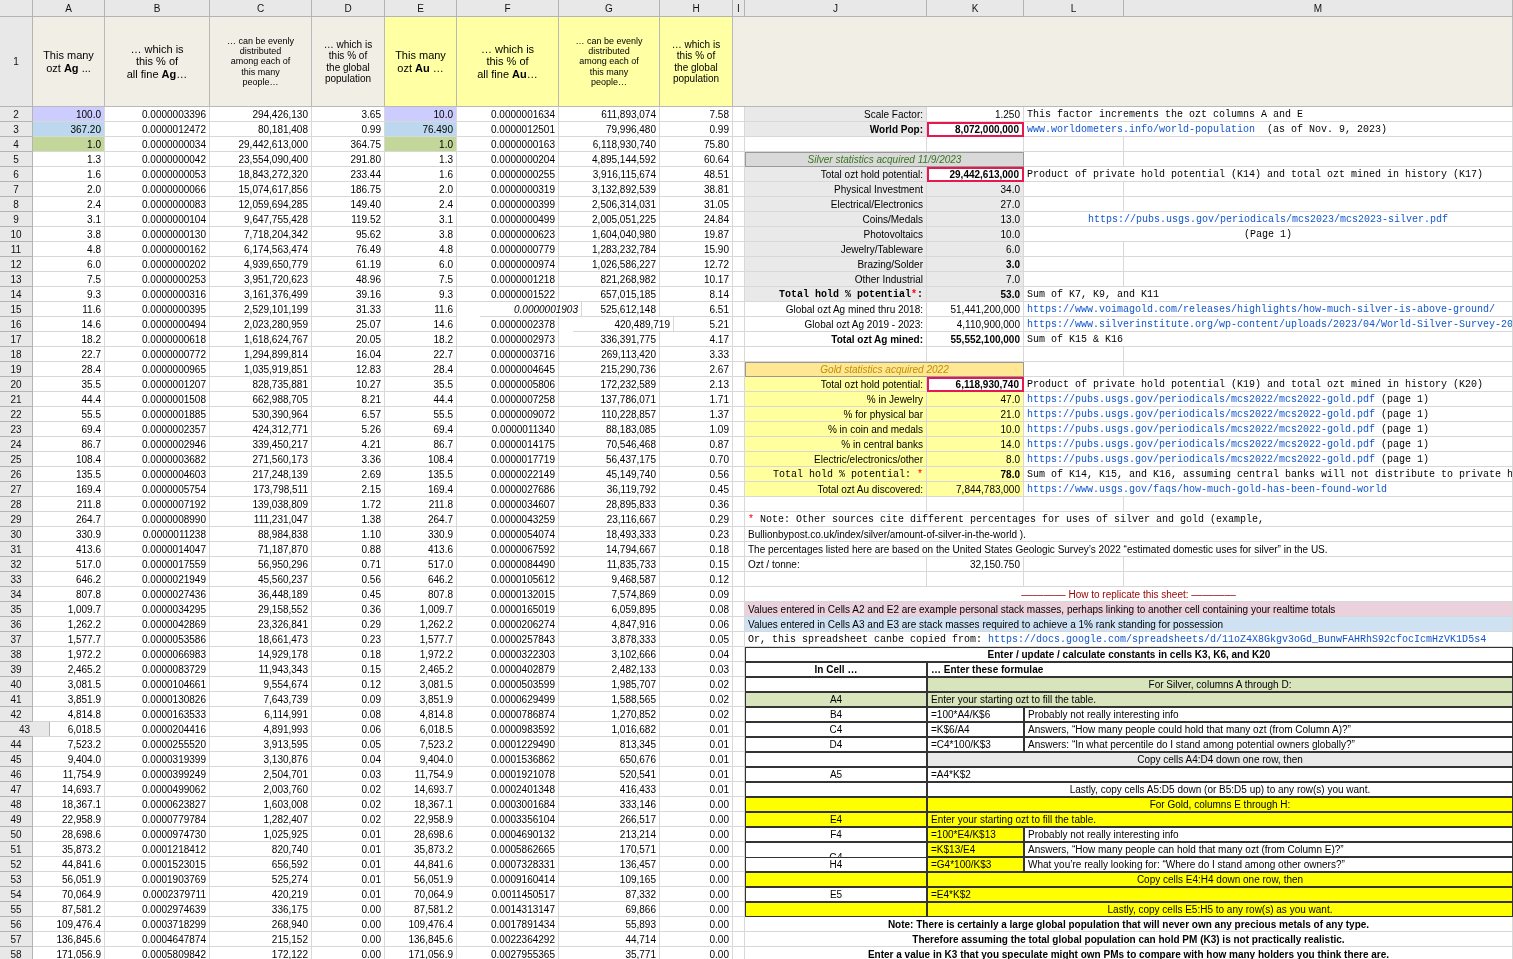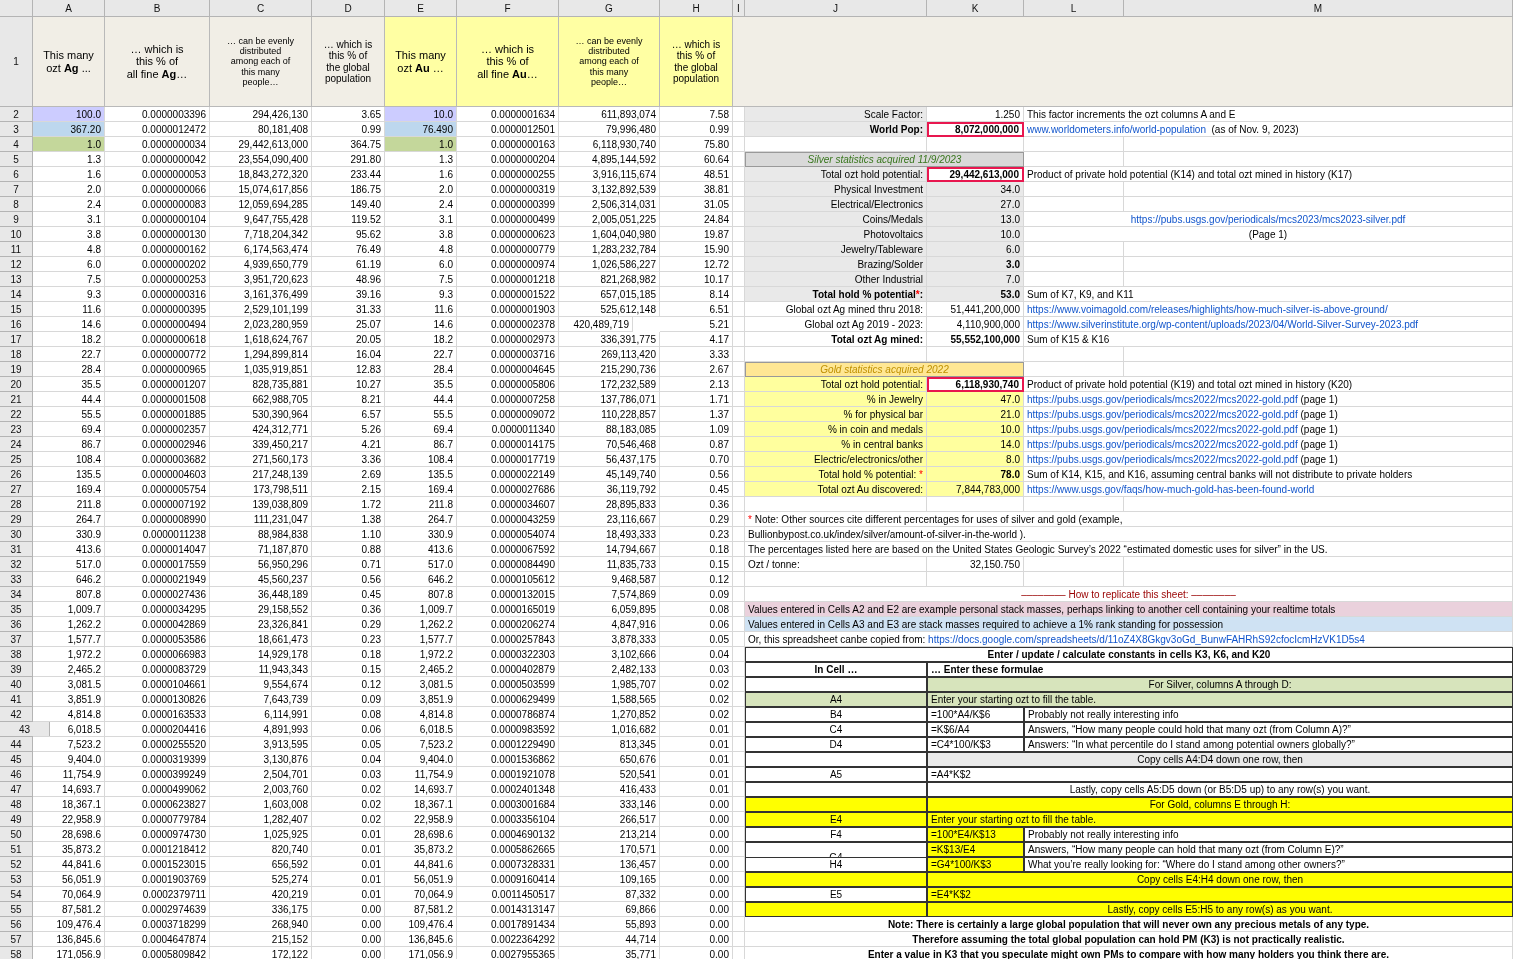--- a/index.html
+++ b/index.html
@@ -2,21 +2,21 @@
 <html><head>
 <meta charset="utf-8">
 <style>
   * { margin:0; padding:0; box-sizing:border-box; }
   html,body { background:#ffffff; }
   body { font-family:"Liberation Sans","DejaVu Sans",sans-serif; }
   #sheet { position:relative; width:1513px; height:959px; overflow:hidden; background:#fff; color:#000; font-size:10px; }
   .hd { position:absolute; background:#e8e8e8; border-right:1px solid #b4b4b4; border-bottom:1px solid #b4b4b4;
         display:flex; align-items:center; justify-content:center; font-size:10px; color:#111; overflow:hidden; }
   .c  { position:absolute; display:flex; align-items:center; padding:0 3px; white-space:nowrap; overflow:hidden; font-size:10px; }
-  .c span { white-space:pre; }
+  .c span { white-space:pre;font-family:Liberation Mono, monospace; }
   .gl { border-right:1px solid #d8d8d8; border-bottom:1px solid #d8d8d8; }
   .ct { background:#fff; }
   .al-c { justify-content:center; }
   .al-r { justify-content:flex-end; }
   .b { font-weight:bold; }
   .i { font-style:italic; }
   .lnk { color:#1155cc; }
   .box { border:1px solid #333; }
   .hb  { border:1px solid #999; }
   .rb  { border:2px solid #e8174f; }
@@ -539,30 +539,30 @@
       <div class="c gl al-r" style="left: 312px; top: 287px; width: 73px; height: 15px;">39.16</div>
       <div class="c gl al-r" style="left: 385px; top: 287px; width: 72px; height: 15px;">9.3</div>
       <div class="c gl al-r" style="left: 457px; top: 287px; width: 102px; height: 15px;">0.0000001522</div>
       <div class="c gl al-r" style="left: 559px; top: 287px; width: 101px; height: 15px;">657,015,185</div>
       <div class="c gl al-r" style="left: 660px; top: 287px; width: 73px; height: 15px;">8.14</div>
       <div class="c gl al-r" style="left: 33px; top: 302px; width: 72px; height: 15px;">11.6</div>
       <div class="c gl al-r" style="left: 105px; top: 302px; width: 105px; height: 15px;">0.0000000395</div>
       <div class="c gl al-r" style="left: 210px; top: 302px; width: 102px; height: 15px;">2,529,101,199</div>
       <div class="c gl al-r" style="left: 312px; top: 302px; width: 73px; height: 15px;">31.33</div>
       <div class="c gl al-r" style="left: 385px; top: 302px; width: 72px; height: 15px;">11.6</div>
-      <div class="c gl al-r" style="left: 457px; top: 302px; width: 102px; height: 15px;">0.0000001903</div>
+      <div class="c gl al-r" style="left: 480px; top: 302px; width: 102px; height: 15px; font-style: italic;">0.0000001903</div>
       <div class="c gl al-r" style="left: 559px; top: 302px; width: 101px; height: 15px;">525,612,148</div>
       <div class="c gl al-r" style="left: 660px; top: 302px; width: 73px; height: 15px;">6.51</div>
       <div class="c gl al-r" style="left: 33px; top: 317px; width: 72px; height: 15px;">14.6</div>
       <div class="c gl al-r" style="left: 105px; top: 317px; width: 105px; height: 15px;">0.0000000494</div>
       <div class="c gl al-r" style="left: 210px; top: 317px; width: 102px; height: 15px;">2,023,280,959</div>
       <div class="c gl al-r" style="left: 312px; top: 317px; width: 73px; height: 15px;">25.07</div>
       <div class="c gl al-r" style="left: 385px; top: 317px; width: 72px; height: 15px;">14.6</div>
       <div class="c gl al-r" style="left: 457px; top: 317px; width: 102px; height: 15px;">0.0000002378</div>
-      <div class="c gl al-r" style="left: 532px; top: 317px; width: 101px; height: 15px;">420,489,719</div>
+      <div class="c gl al-r" style="left: 573px; top: 317px; width: 101px; height: 15px;">420,489,719</div>
       <div class="c gl al-r" style="left: 660px; top: 317px; width: 73px; height: 15px;">5.21</div>
       <div class="c gl al-r" style="left: 33px; top: 332px; width: 72px; height: 15px;">18.2</div>
       <div class="c gl al-r" style="left: 105px; top: 332px; width: 105px; height: 15px;">0.0000000618</div>
       <div class="c gl al-r" style="left: 210px; top: 332px; width: 102px; height: 15px;">1,618,624,767</div>
       <div class="c gl al-r" style="left: 312px; top: 332px; width: 73px; height: 15px;">20.05</div>
       <div class="c gl al-r" style="left: 385px; top: 332px; width: 72px; height: 15px;">18.2</div>
       <div class="c gl al-r" style="left: 457px; top: 332px; width: 102px; height: 15px;">0.0000002973</div>
       <div class="c gl al-r" style="left: 559px; top: 332px; width: 101px; height: 15px;">336,391,775</div>
       <div class="c gl al-r" style="left: 660px; top: 332px; width: 73px; height: 15px;">4.17</div>
       <div class="c gl al-r" style="left: 33px; top: 347px; width: 72px; height: 15px;">22.7</div>

